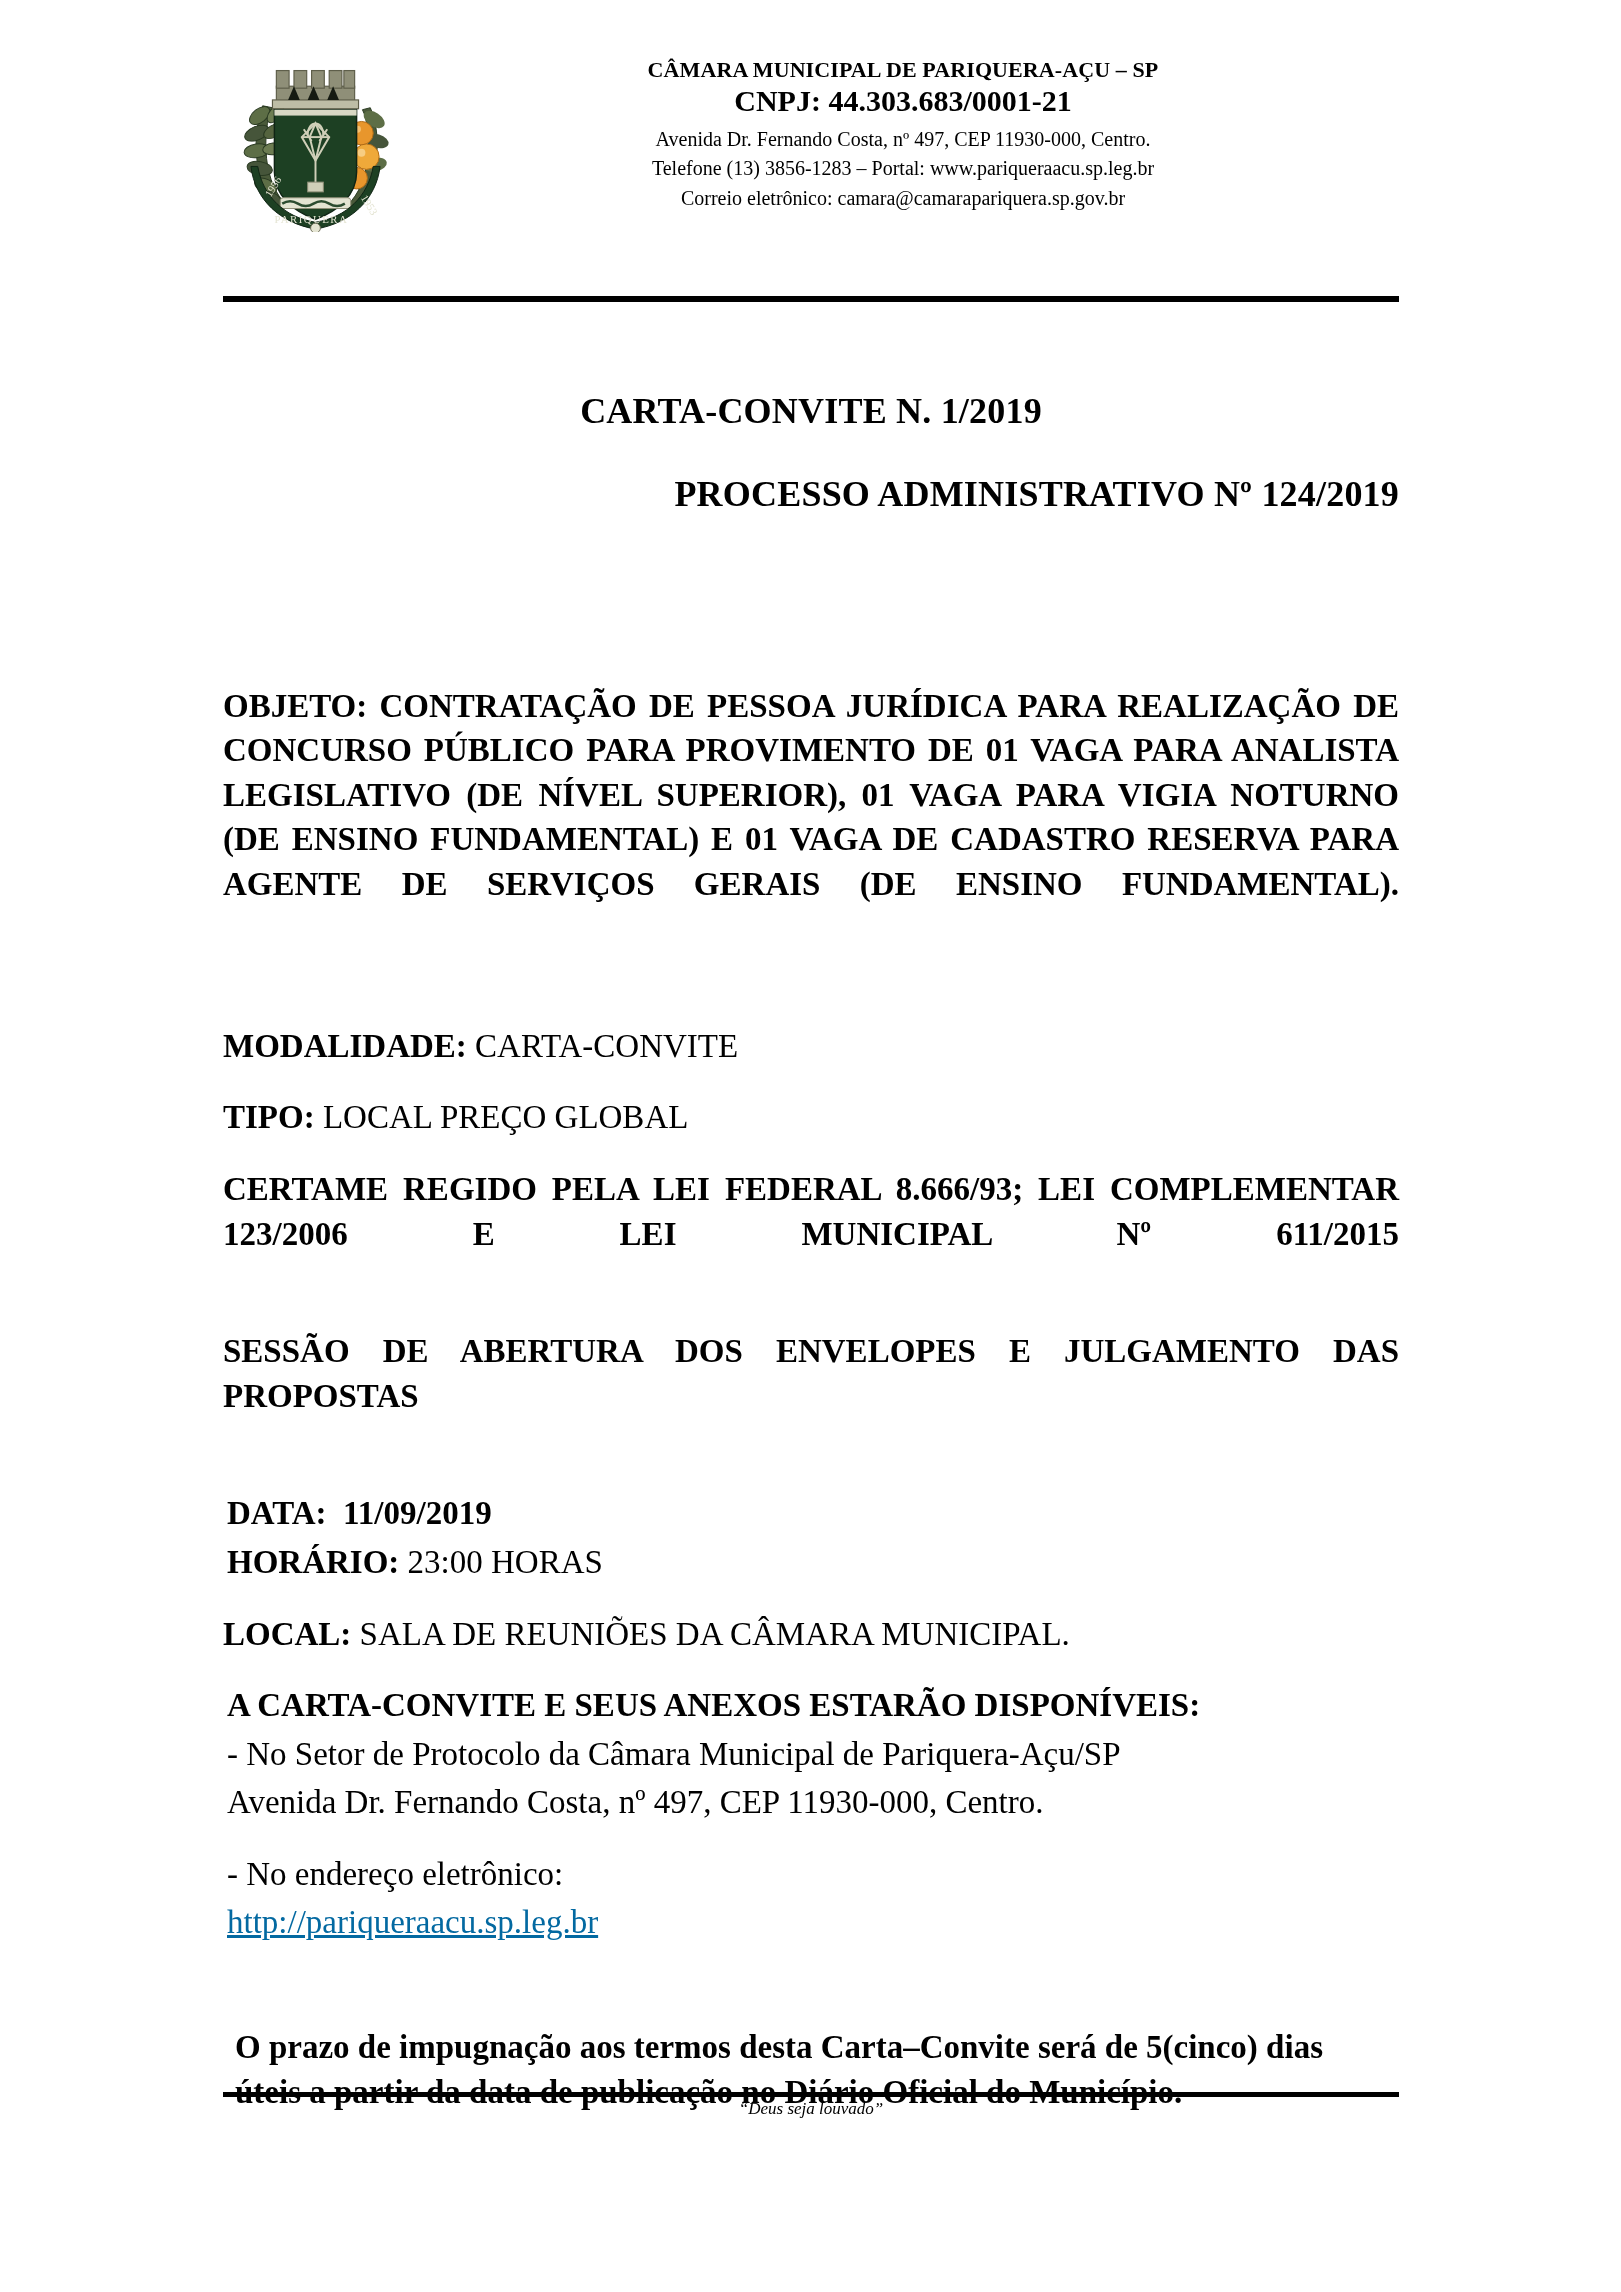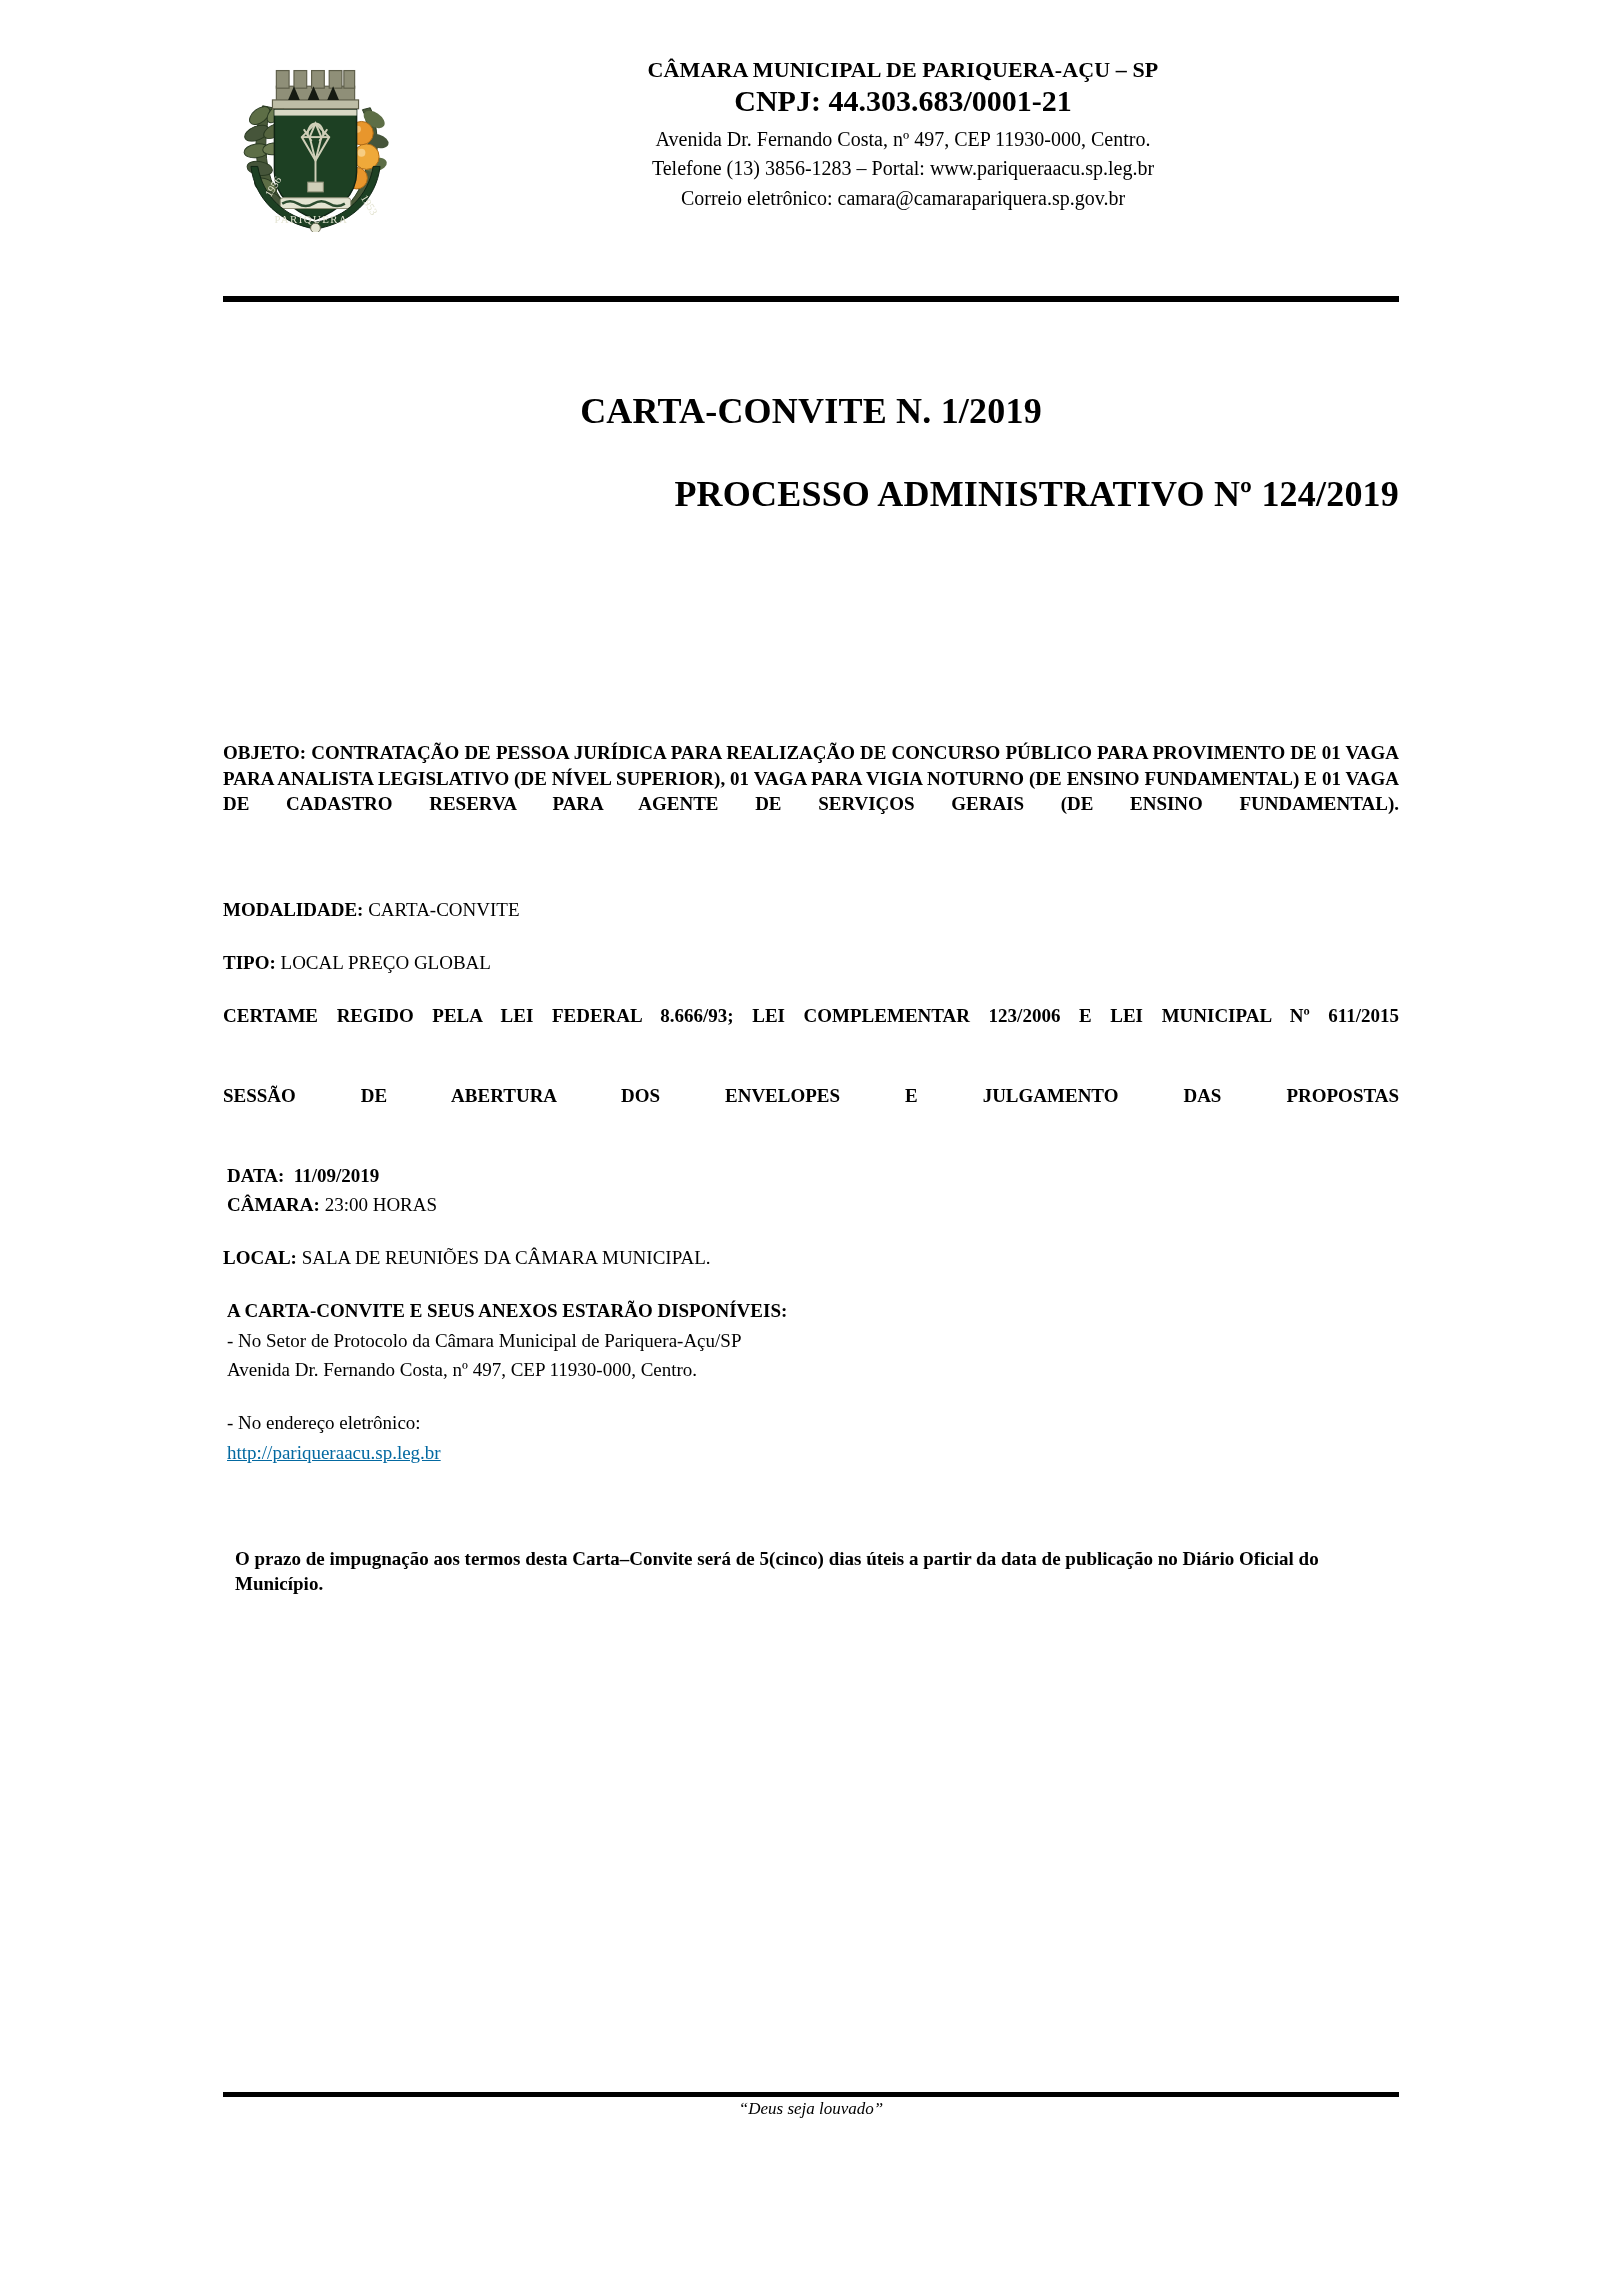--- a/index.html
+++ b/index.html
@@ -104,23 +104,23 @@
     text-align: right;
     font-size: 36px;
     font-weight: bold;
     letter-spacing: 0.2px;
   }
 
   
   .body-col {
     position: absolute;
     left: 223px;
-    top: 740px;
-    width: 1176px;
-    font-size: 19px;
+    top: 684px;
+    width: 1176px;
+    font-size: 33px;
     line-height: 1.345;
   }
 
   .blk { margin: 0 0 27.4px 0; }
 
   .objeto {
     text-align: justify;
     text-justify: inter-word;
     font-weight: bold;
     margin: 0 0 29px 0;
@@ -284,21 +284,21 @@
     <div class="blk"><span class="lbl">MODALIDADE:</span> <span class="val">CARTA-CONVITE</span></div>
 
     <div class="blk"><span class="lbl">TIPO:</span> <span class="val">LOCAL PREÇO GLOBAL</span></div>
 
     <div class="justified"><span>CERTAME REGIDO PELA LEI FEDERAL 8.666/93; LEI COMPLEMENTAR 123/2006 E LEI MUNICIPAL Nº 611/2015</span><span style="display:inline-block;width:100%;"></span></div>
 
     <div class="justified"><span>SESSÃO DE ABERTURA DOS ENVELOPES E JULGAMENTO DAS PROPOSTAS</span><span style="display:inline-block;width:100%;"></span></div>
 
     <div class="tight-blk">
       <div class="tight"><span class="lbl">DATA:</span>&nbsp; <span class="lbl">11/09/2019</span></div>
-      <div class="tight"><span class="lbl">CÂMARA:</span> <span class="val">23:00 HORAS</span></div>
+      <div class="tight"><span class="lbl">HORÁRIO:</span> <span class="val">23:00 HORAS</span></div>
     </div>
 
     <div class="blk"><span class="lbl">LOCAL:</span> <span class="val">SALA DE REUNIÕES DA CÂMARA MUNICIPAL.</span></div>
 
     <div class="tight-blk">
       <div class="tight lbl">A CARTA-CONVITE E SEUS ANEXOS ESTARÃO DISPONÍVEIS:</div>
       <div class="tight plain">- No Setor de Protocolo da Câmara Municipal de Pariquera-Açu/SP</div>
       <div class="tight plain">Avenida Dr. Fernando Costa, nº 497, CEP 11930-000, Centro.</div>
     </div>
 

